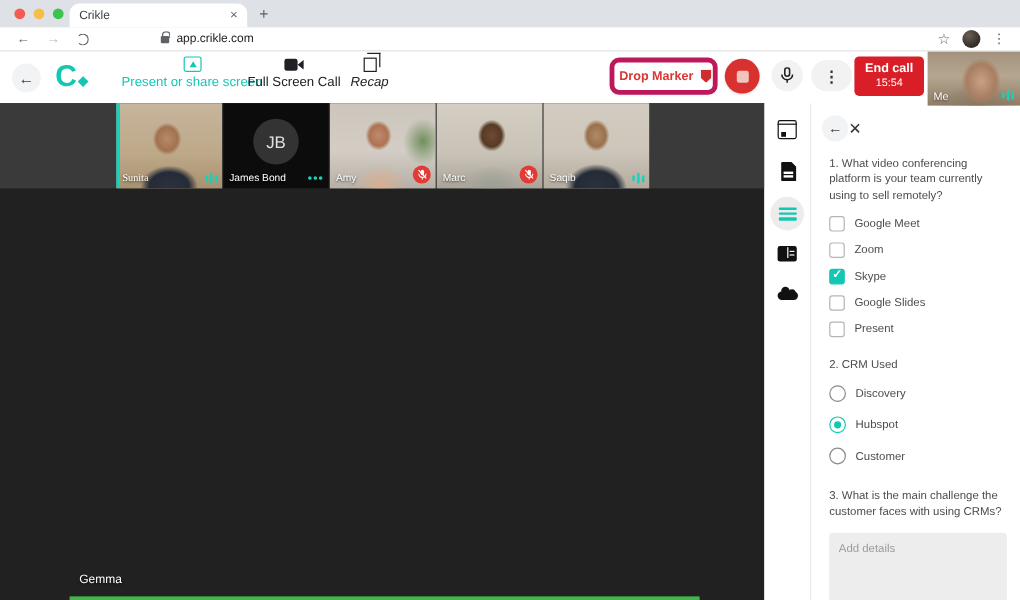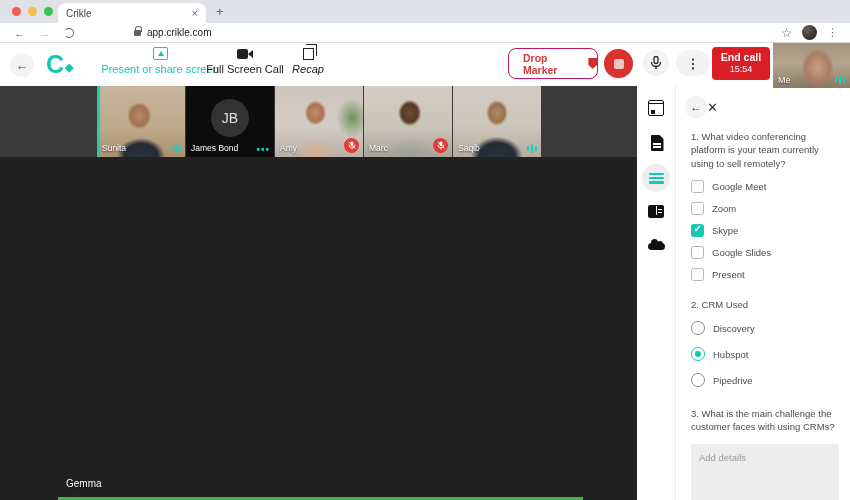--- a/index.html
+++ b/index.html
@@ -38,21 +38,21 @@
   .share-ic { width:15px; height:13px; border:1.6px solid #14c7b2; border-radius:2px; position:relative; }
   .share-ic:after { content:""; position:absolute; left:4.2px; top:2.5px; border-left:3.4px solid transparent; border-right:3.4px solid transparent; border-bottom:5px solid #14c7b2; }
   .tb-full { left:200px; width:90px; }
   .cam-ic { width:16px; height:11px; position:relative; margin-top:2px; }
   .cam-ic .body { position:absolute; left:0; top:0; width:11px; height:10px; background:#202124; border-radius:2px; }
   .cam-ic .lens { position:absolute; right:0; top:1px; border-top:4px solid transparent; border-bottom:4px solid transparent; border-right:5px solid #202124; }
   .tb-recap { left:283px; width:50px;font-style:italic; }
   .copy-ic { width:11px; height:12px; border:1.6px solid #202124; background:#fff; position:relative; margin-top:1px; }
   .copy-ic:before { content:""; position:absolute; left:2px; top:-5px; width:10px; height:11px; border-top:1.6px solid #202124; border-right:1.6px solid #202124; }
 
-  .marker-pill { position:absolute; left:508px; top:5px; width:90px; height:31px; border:1px solid #be185d; border-radius:8px; background:#fff; box-shadow:0 1px 2px rgba(0,0,0,.06); display:flex; align-items:center; padding-left:14px; gap:6px; }
+  .marker-pill { position:absolute; left:508px; top:5px; width:90px; height:31px; border:4px solid #be185d; border-radius:8px; background:#fff; box-shadow:0 1px 2px rgba(0,0,0,.06); display:flex; align-items:center; padding-left:4px; gap:6px; }
   .marker-label { font-size:10.5px; font-weight:600; color:#d93636; }
   .shield-ic { width:9px; height:11px; background:#cf2e2e; clip-path:polygon(0 0,100% 0,100% 62%,50% 100%,0 62%); }
   .rec-btn { position:absolute; left:604px; top:6px; width:29px; height:29px; border-radius:50%; background:#d93030; display:flex; align-items:center; justify-content:center; box-shadow:0 1px 2px rgba(0,0,0,.15); }
   .rec-btn .sq { width:10px; height:10px; border-radius:2px; background:#efc4bc; }
   .round-btn { position:absolute; top:7px; width:26px; height:26px; border-radius:50%; background:#f2f2f2; display:flex; align-items:center; justify-content:center; }
   .mic-svg { width:12px; height:14px; }
   .dots3 { font-size:13px; color:#333; font-weight:700; }
   .endcall { position:absolute; left:712px; top:4px; width:58px; height:33px; background:#da1e28; border-radius:4px; color:#fff; display:flex; flex-direction:column; align-items:center; justify-content:center; line-height:1.25; }
   .endcall .l1 { font-size:10.5px; font-weight:600; }
   .endcall .l2 { font-size:9px; }
@@ -74,21 +74,21 @@
   .tile { position:relative; width:88px; height:71px; margin-right:1px; flex:none; }
   .tile .pname { position:absolute; left:5px; bottom:4px; font-size:8.5px; color:#fff; text-shadow:0 1px 2px rgba(0,0,0,.7); }
   .tile .badge { position:absolute; right:4px; bottom:4px; }
   .mute-badge { width:15px; height:15px; border-radius:50%; background:#e23b35; display:flex; align-items:center; justify-content:center; }
   .more-dots { color:#14d2bb; font-size:10px; font-weight:700; letter-spacing:1px; line-height:6px; }
   .speaking { box-shadow:inset 3px 0 0 #14d2bb; }
 
   .t-sunita { background:
       radial-gradient(16px 18px at 48% 42%, #b98a6b 0%, #a0724f 55%, rgba(0,0,0,0) 75%),
       radial-gradient(30px 22px at 50% 98%, #2c3140 0%, #262b38 55%, rgba(0,0,0,0) 80%),
-      linear-gradient(180deg, #c7b59d 0%, #bda888 60%, #a8916f 100%); }
+      linear-gradient(180deg, #c7b59d 0%, #bda888 60%, #a8916f 100%); font-family: Liberation Serif, serif; }
   .t-james { background:#0c0c0c; }
   .jb-circle { position:absolute; left:50%; top:45%; transform:translate(-50%,-50%); width:38px; height:38px; border-radius:50%; background:#333; color:#e0e0e0; font-size:14px; display:flex; align-items:center; justify-content:center; }
   .t-amy { background:
       radial-gradient(14px 16px at 46% 38%, #c08a6d 0%, #ad7352 55%, rgba(0,0,0,0) 78%),
       radial-gradient(26px 20px at 48% 95%, #d9af92 0%, rgba(0,0,0,0) 80%),
       radial-gradient(22px 26px at 88% 45%, #6f8f5c 0%, rgba(0,0,0,0) 75%),
       linear-gradient(180deg, #ccc5bc 0%, #d3cdc5 55%, #b7b0a6 100%); }
   .t-marc { background:
       radial-gradient(15px 17px at 52% 38%, #6e4b33 0%, #573a26 55%, rgba(0,0,0,0) 78%),
       radial-gradient(30px 22px at 52% 98%, #9aa096 0%, rgba(0,0,0,0) 82%),
@@ -343,21 +343,21 @@
     <div class="opt-row rad-row">
       <span class="rad"></span>
       <span class="opt-label">Discovery</span>
     </div>
     <div class="opt-row rad-row">
       <span class="rad selected"></span>
       <span class="opt-label">Hubspot</span>
     </div>
     <div class="opt-row rad-row">
       <span class="rad"></span>
-      <span class="opt-label">Pipedrive</span>
+      <span class="opt-label">Customer</span>
     </div>
 
     <div class="sec-gap"></div>
     <div class="q-text">3. What is the main challenge the customer faces with using CRMs?</div>
 
     <div class="textarea">Add details</div>
   </div>
 </div>
 
 </body></html>

